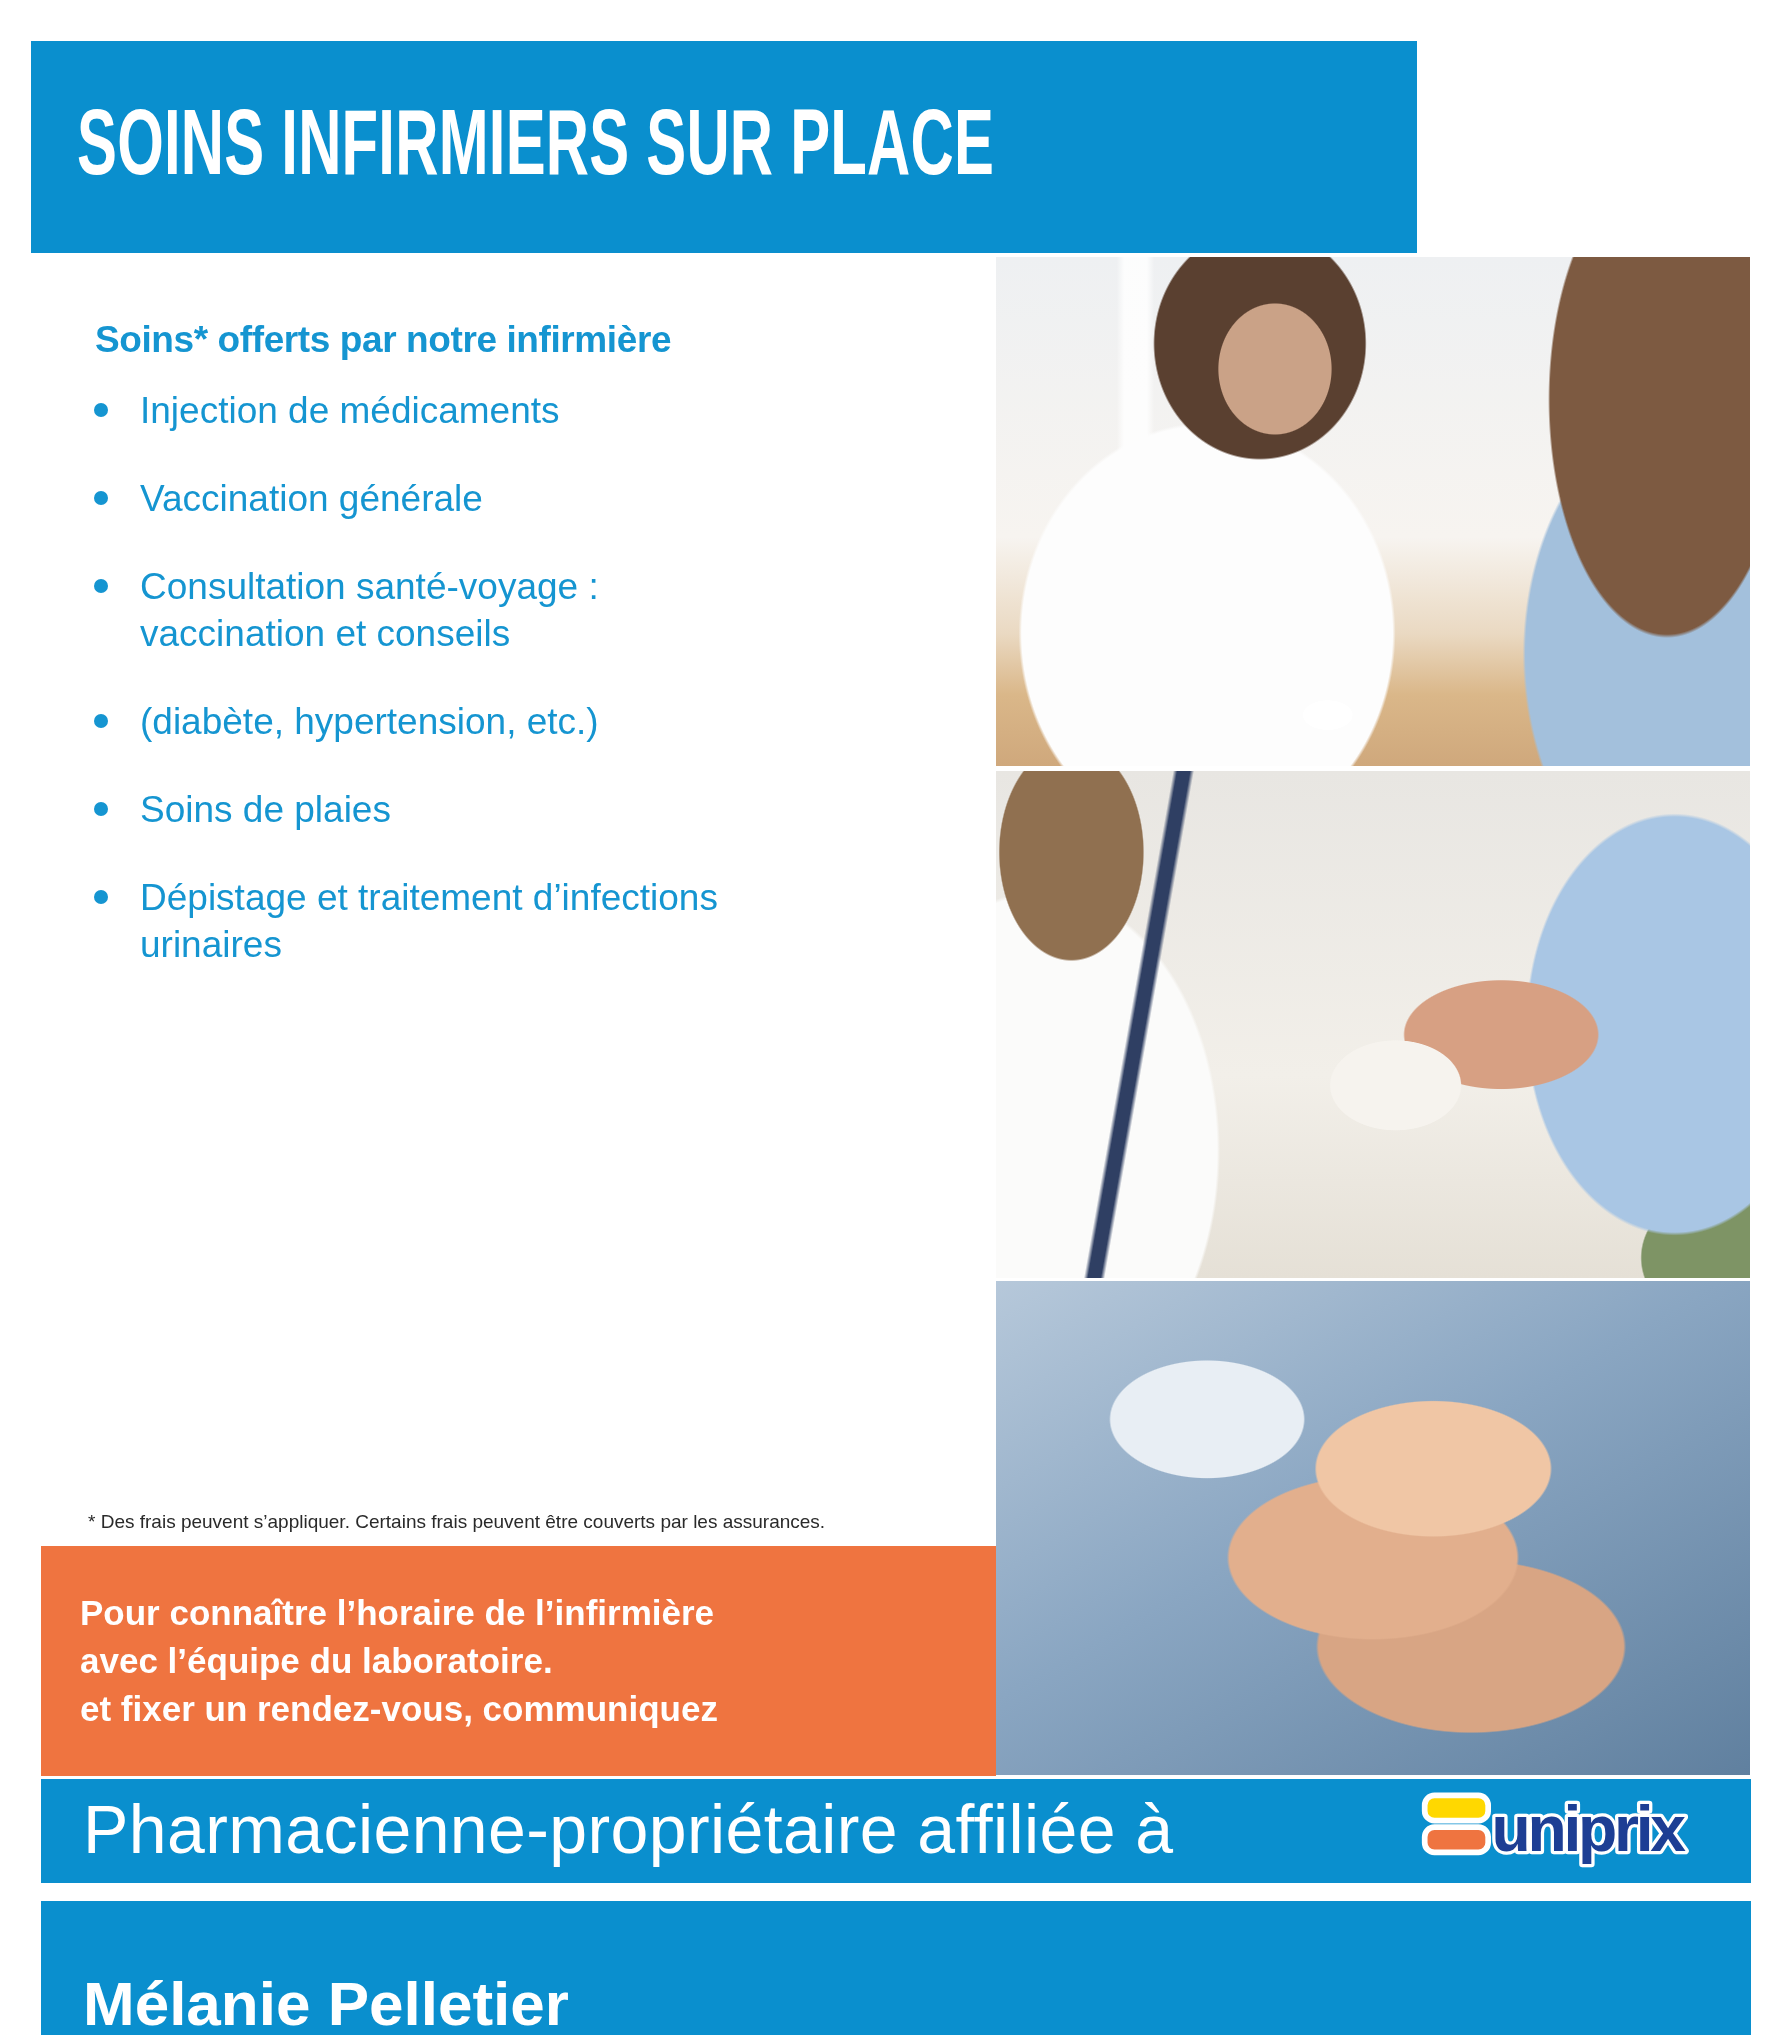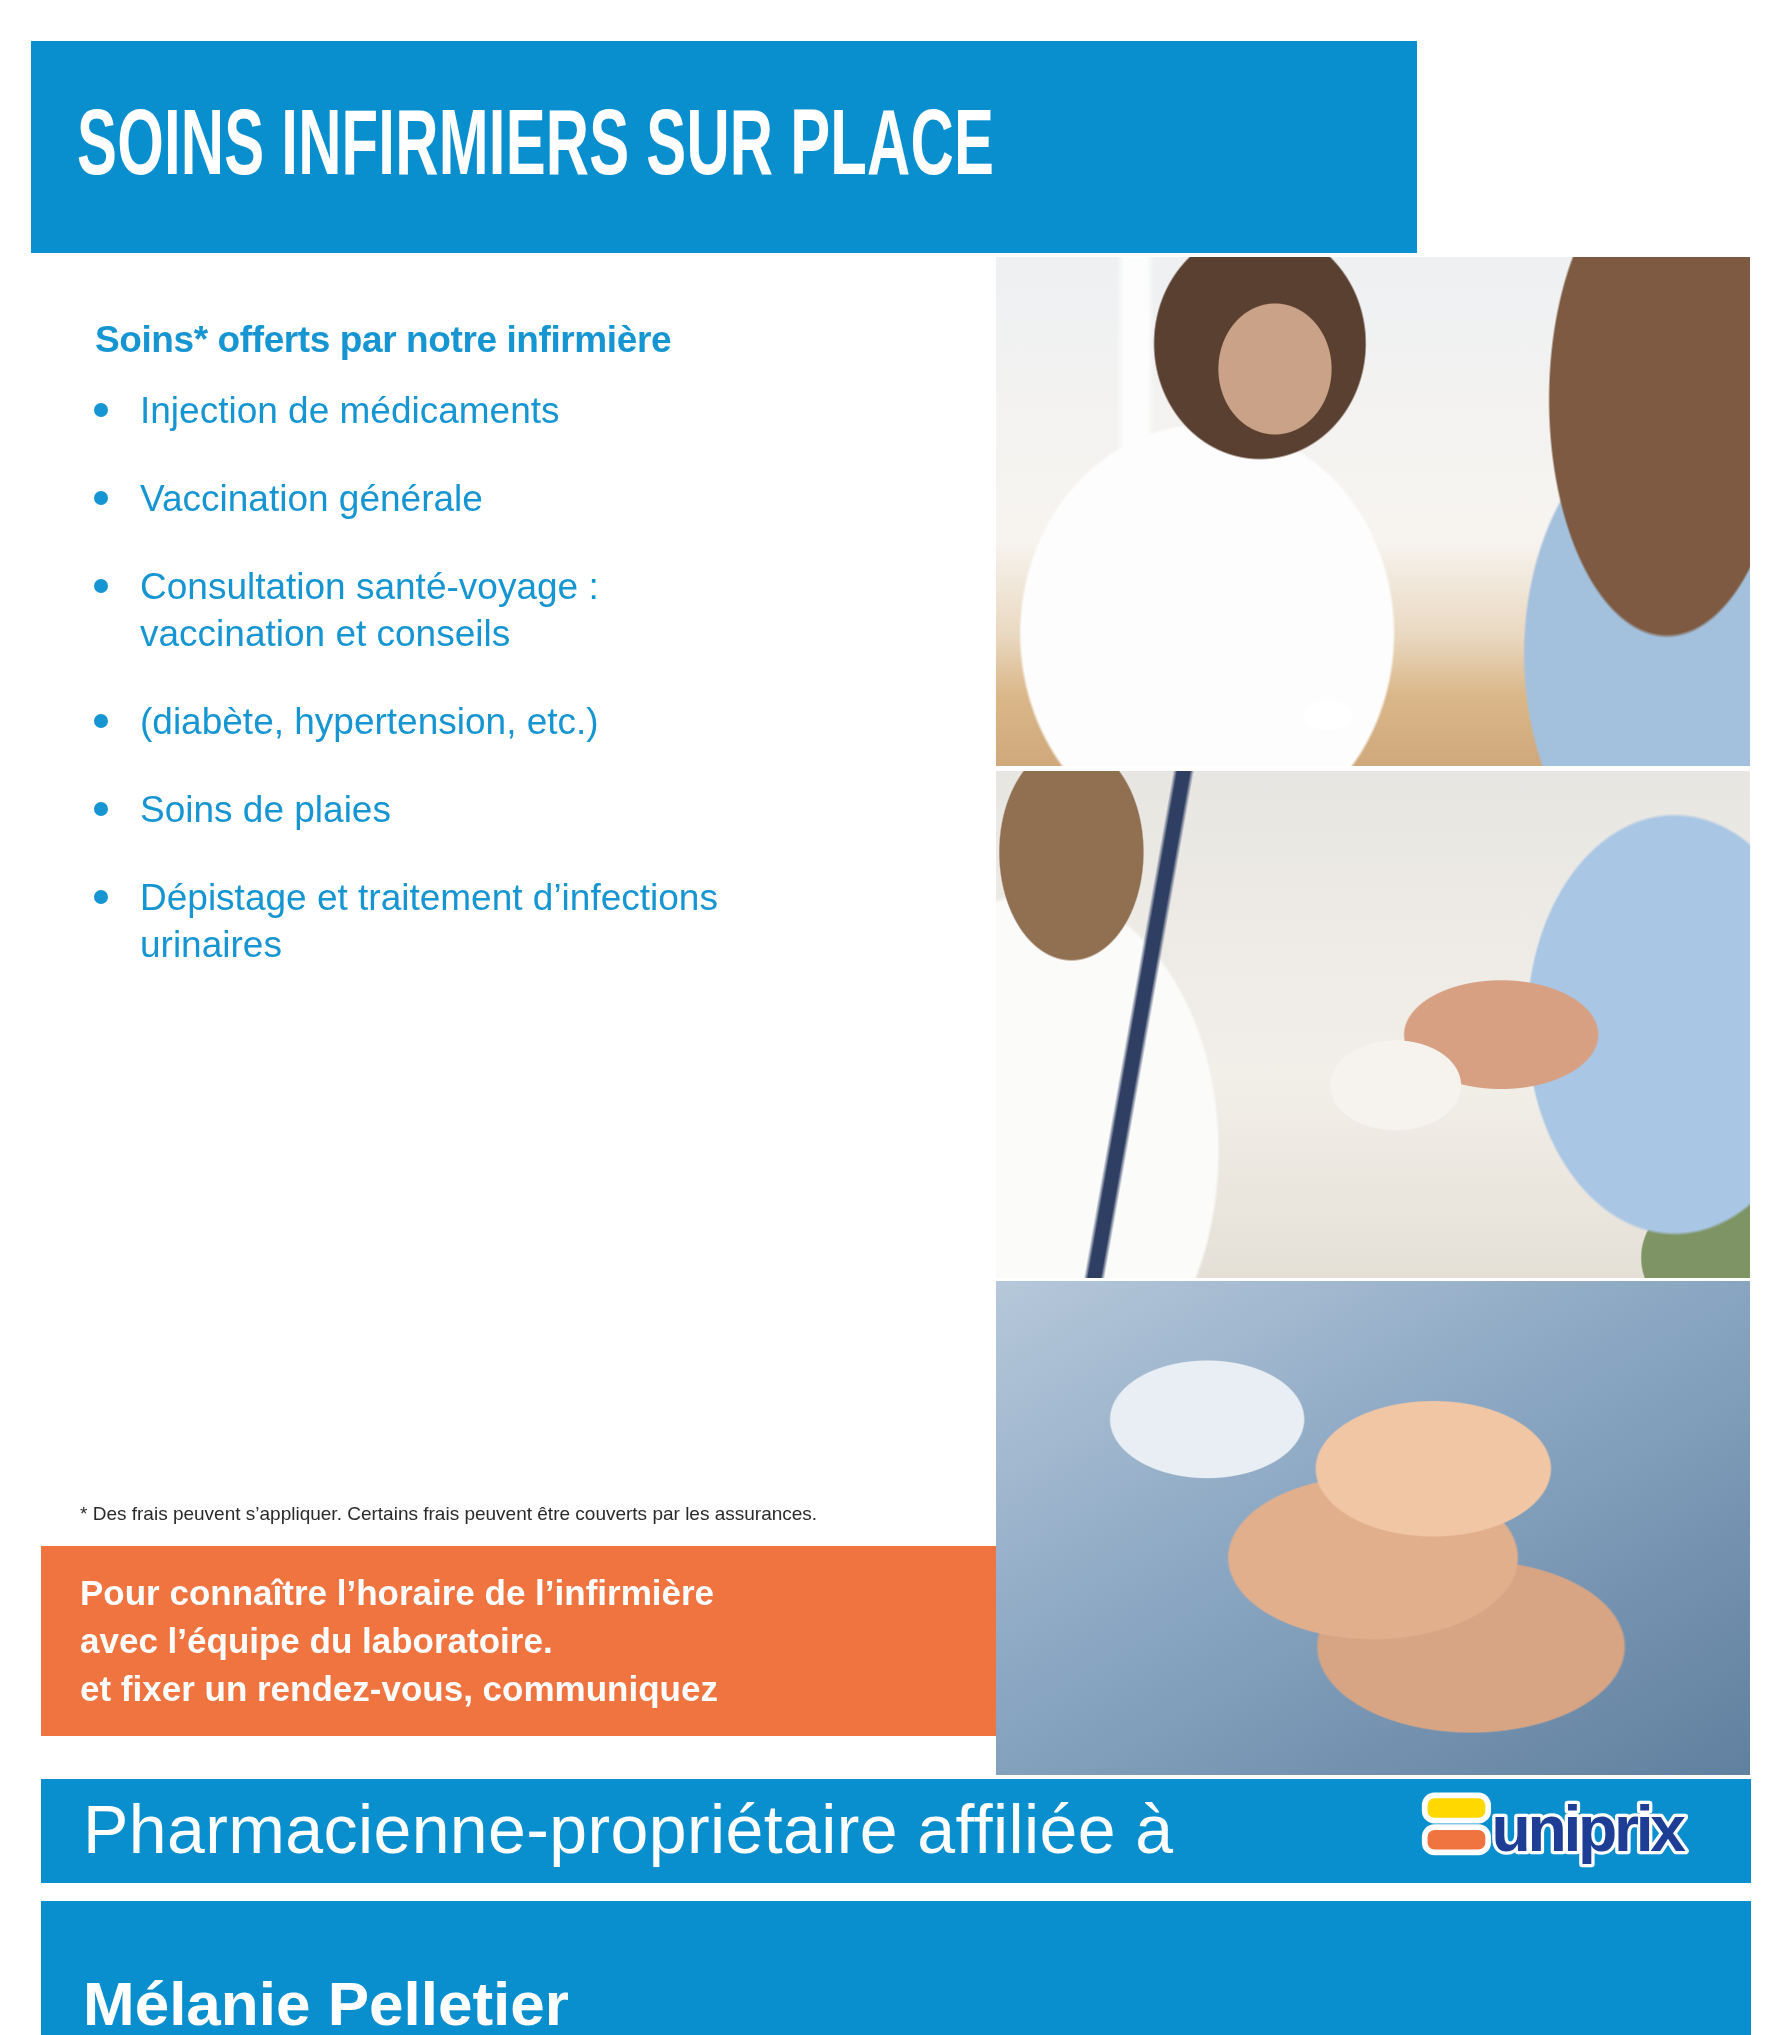--- a/index.html
+++ b/index.html
@@ -37,27 +37,27 @@
     font-size:37px;line-height:47px;color:var(--text-blue);
   }
   .services-list li::before{
     content:"";position:absolute;left:10.6px;top:16.3px;width:14px;height:14px;
     border-radius:50%;background:var(--text-blue);
   }
   .services-list li span{display:block}
 
   
   .footnote{
-    position:absolute;left:80px;top:1503px;margin:0;
+    position:absolute;left:80px;top:1503px;margin:8px;
     font-size:19px;color:var(--footnote);
   }
 
   
   .cta-box{
-    position:absolute;left:41px;top:1546px;width:955px;height:190px;
+    position:absolute;left:41px;top:1546px;width:955px;height:230px;
     background:var(--orange);display:flex;align-items:center;
   }
   .cta-box p{margin:0 0 0 39px;font-size:35px;line-height:48px;font-weight:700;color:#ffffff}
   .cta-box p span{display:block}
 
   
   .photo{position:absolute;left:996px;width:754px;overflow:hidden}
   #photo-consultation{
     top:257px;height:509px;
     background:

